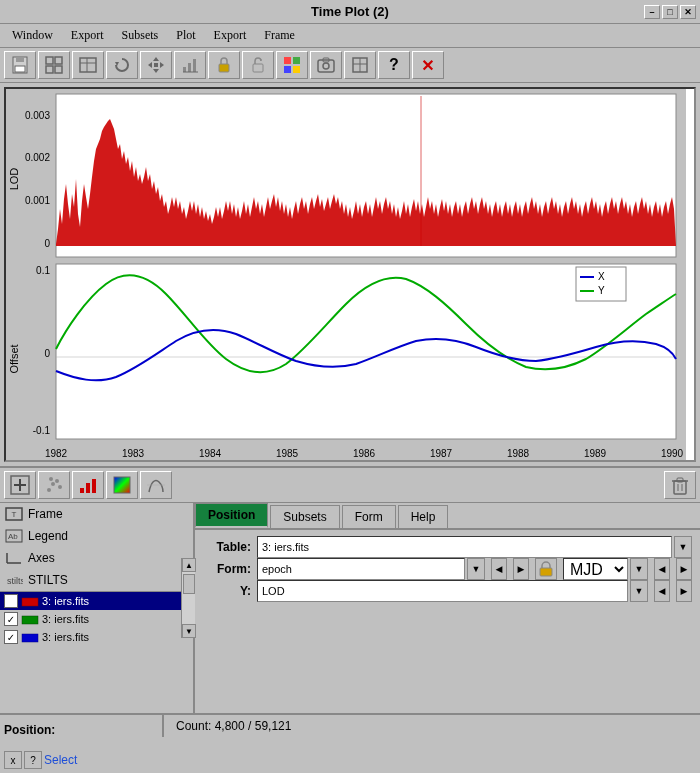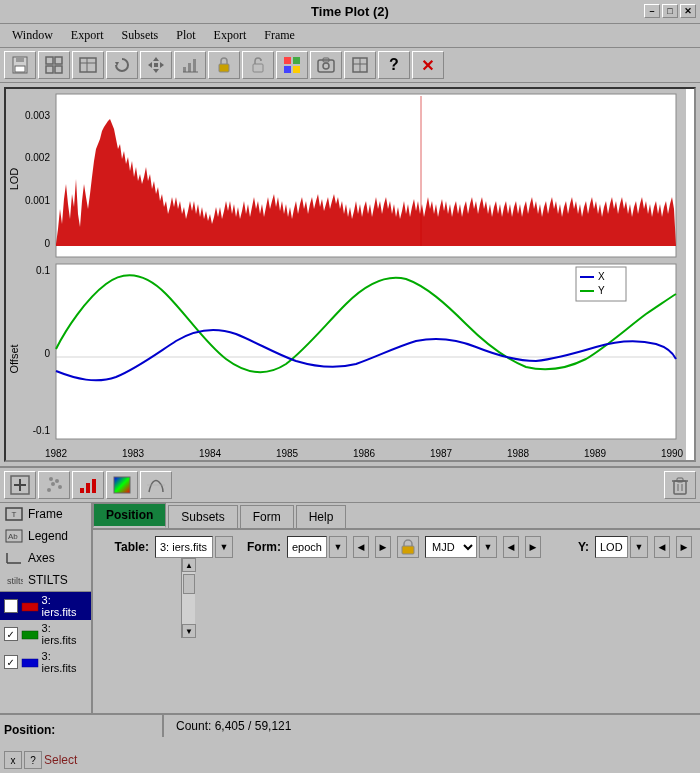--- a/index.html
+++ b/index.html
@@ -14,21 +14,21 @@
 
     
     .title-bar {
       background: #c0c0c0;
       text-align: center;
       padding: 4px 0;
       font-size: 13px;
       font-weight: bold;
       border-bottom: 1px solid #888;
       display: flex;
-      align-items: flex-start;
+      align-items: center;
       justify-content: center;
       position: relative;
     }
     .title-bar .win-controls {
       position: absolute;
       right: 4px;
       display: flex;
       gap: 2px;
     }
     .win-btn {
@@ -184,21 +184,21 @@
     }
     .tab.active {
       background: #15803d;
       border-bottom: 2px solid #c0c0c0;
       font-weight: bold;
       margin-top: 0;
     }
     .tab-content {
       padding: 6px 8px;
       display: flex;
-      flex-direction: row;
+      flex-direction: column;
       gap: 0;
     }
     .form-row {
       display: flex;
       align-items: center;
       gap: 6px;
     }
     .form-label {
       width: 48px;
       text-align: right;
@@ -252,26 +252,26 @@
       justify-content: center;
       font-size: 13px;
       cursor: pointer;
     }
     .unit-select-wrap {
       display: flex;
       align-items: center;
       gap: 2px;
     }
     .unit-select {
-      width: 52px;
+      width: 65px;
       height: 22px;
       background: white;
       border: 1px inset #888;
       padding: 0 2px;
-      font-size: 11px;
+      font-size: 16px;
     }
 
     
     .status-bar {
       display: flex;
       align-items: center;
       border-top: 2px solid #888;
       background: #c0c0c0;
       height: 24px;
       padding: 0 4px;
@@ -711,19 +711,19 @@
         </div>
       </div>
     </div>
   </div>
 </div>
 
 <div class="status-bar">
   <div class="status-left">
     <span>Position:</span>
   </div>
-  <div class="status-right">Count: 6,405 / 59,121</div>
+  <div class="status-right">Count: 4,800 / 59,121</div>
   <div style="position:absolute;left:4px;bottom:4px;display:flex;align-items:center;gap:2px;">
     <div class="small-btn">x</div>
     <div class="small-btn">?</div>
-    <span style="font-size:12px;color:#7f1d1d;">Select</span>
+    <span style="font-size:12px;color:#1d4ed8;">Select</span>
   </div>
 </div>
 
 </body></html>

